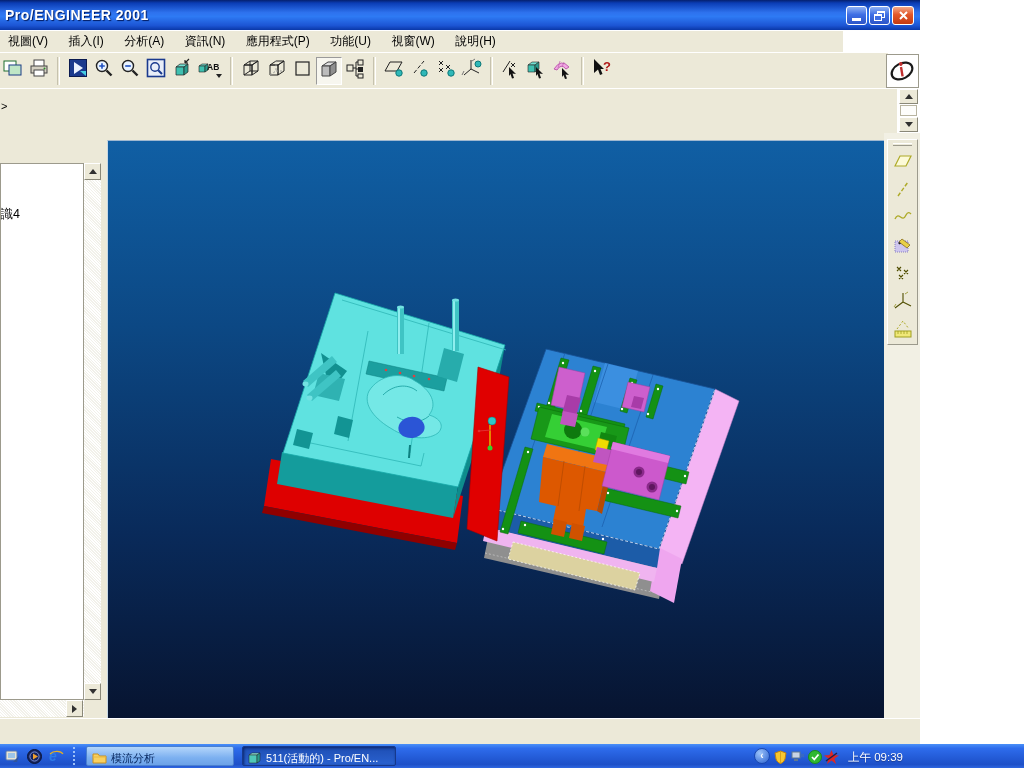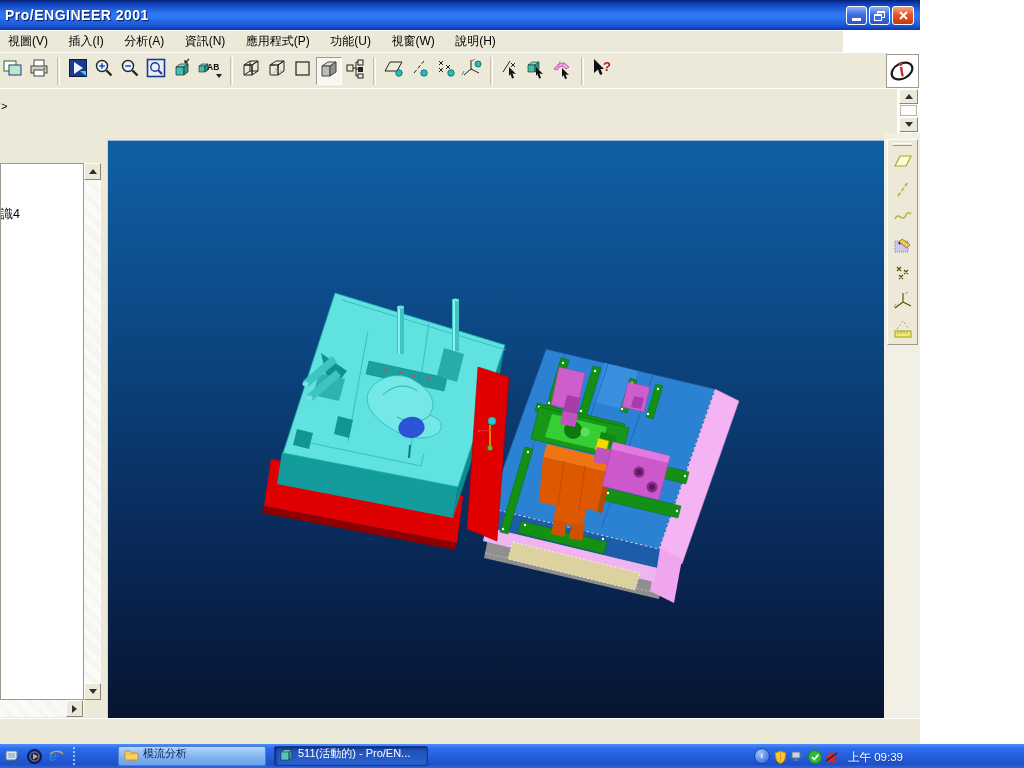--- a/index.html
+++ b/index.html
@@ -73,22 +73,22 @@
   .dt-btn { position:absolute; left:2px; width:25px; height:25px; display:flex; align-items:center; justify-content:center; }
 
   #bottom-strip { left:0; top:718px; width:920px; height:26px; background:#ECE9D8; border-top:1px solid #FFFFFF; }
 
   
   #taskbar { left:0; top:744px; width:1024px; height:24px;
     background:linear-gradient(180deg,#4A90F8 0%,#2E6CEC 18%,#245CD8 55%,#1E50C8 85%,#2E66E0 100%); }
   .ql-icon { top:4px; width:16px; height:16px; display:flex; align-items:center; justify-content:center; }
   #ql-sep { left:73px; top:3px; width:2px; height:18px;
     background:repeating-linear-gradient(180deg,#9CC0F8 0 2px,transparent 2px 4px); }
-  .task-btn { top:2px; height:20px; border-radius:2px; display:flex; align-items:flex-end;
-    font-size:11px; padding:4px 5px; overflow:hidden; white-space:nowrap;margin-left:32px; }
+  .task-btn { top:2px; height:20px; border-radius:2px; display:flex; align-items:flex-start;
+    font-size:11px; padding:4px 5px; overflow:hidden; white-space:nowrap; }
   #task1 { left:86px; width:148px; background:linear-gradient(180deg,#B4D6FB 0%,#7CB0F0 60%,#6CA2E8 100%);
     border:1px solid #4A80D0; color:#0A2A62; }
   #task2 { left:242px; width:154px; background:linear-gradient(180deg,#1E4EB4 0%,#2A62D0 100%);
     border:1px solid #16388C; box-shadow:inset 1px 1px 3px #0A2468; color:#FFFFFF; }
   .task-btn .ticon { margin-right:4px; flex:0 0 auto; display:flex; }
   #tray-chevron { left:754px; top:4px; width:16px; height:16px; border-radius:50%;
     background:radial-gradient(circle at 35% 30%,#9CC4FA,#2A60D0); border:1px solid #1A48B0;
     color:#FFFFFF; font-size:10px; font-weight:bold; display:flex; align-items:center; justify-content:center; line-height:1; }
   .tray-icon { top:5px; width:15px; height:15px; display:flex; align-items:center; justify-content:center; }
   #clock { left:848px; top:6px; color:#FFFFFF; font-size:11.5px; text-shadow:0 1px 1px #1A3A90; }

